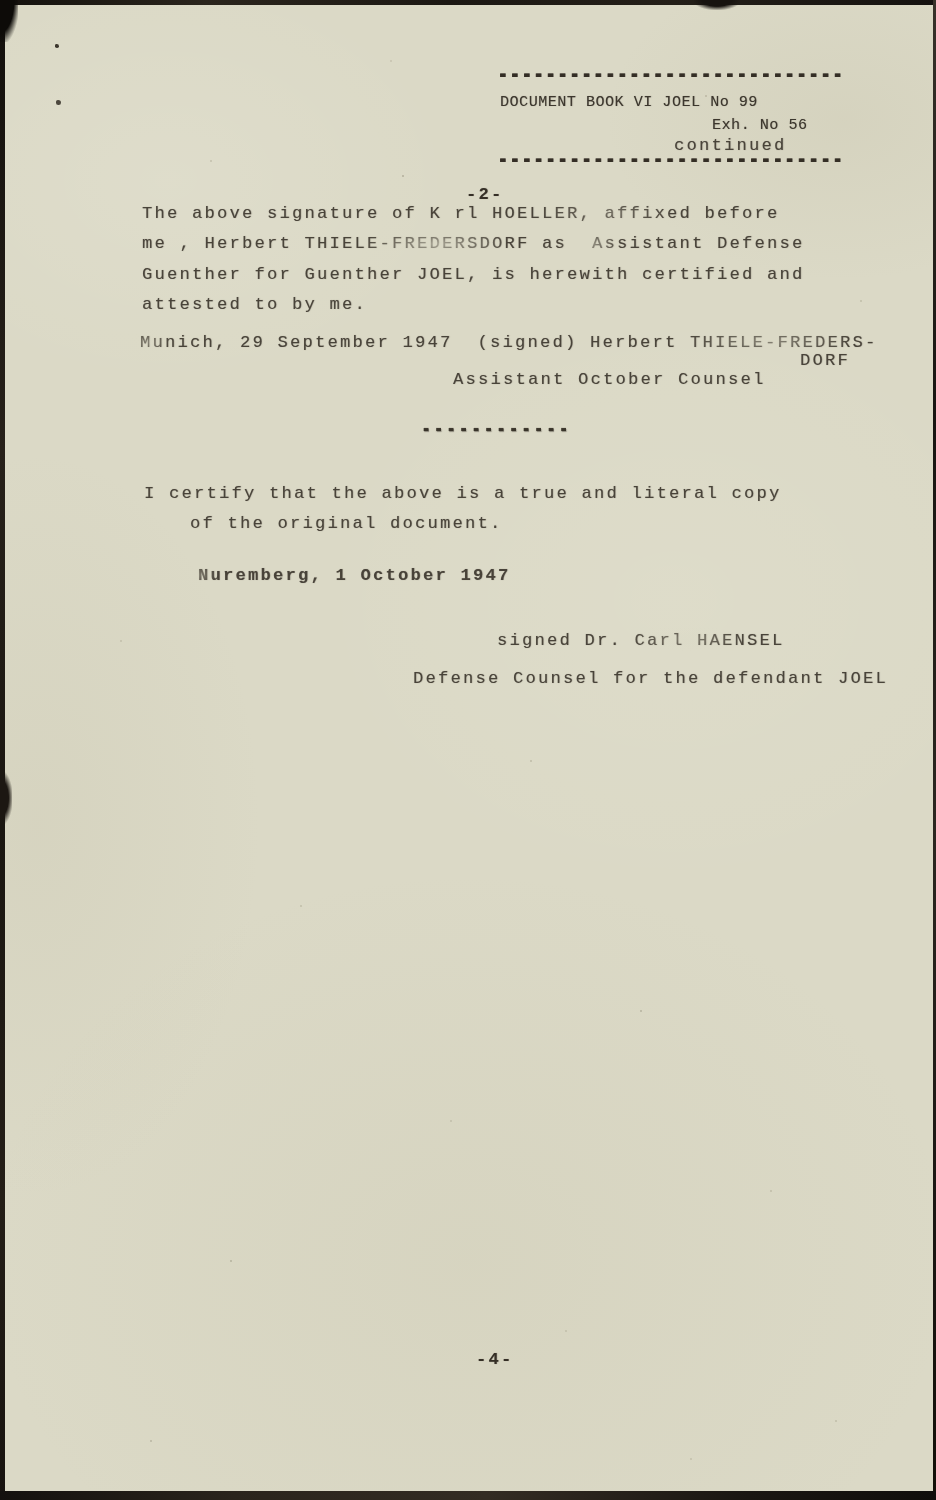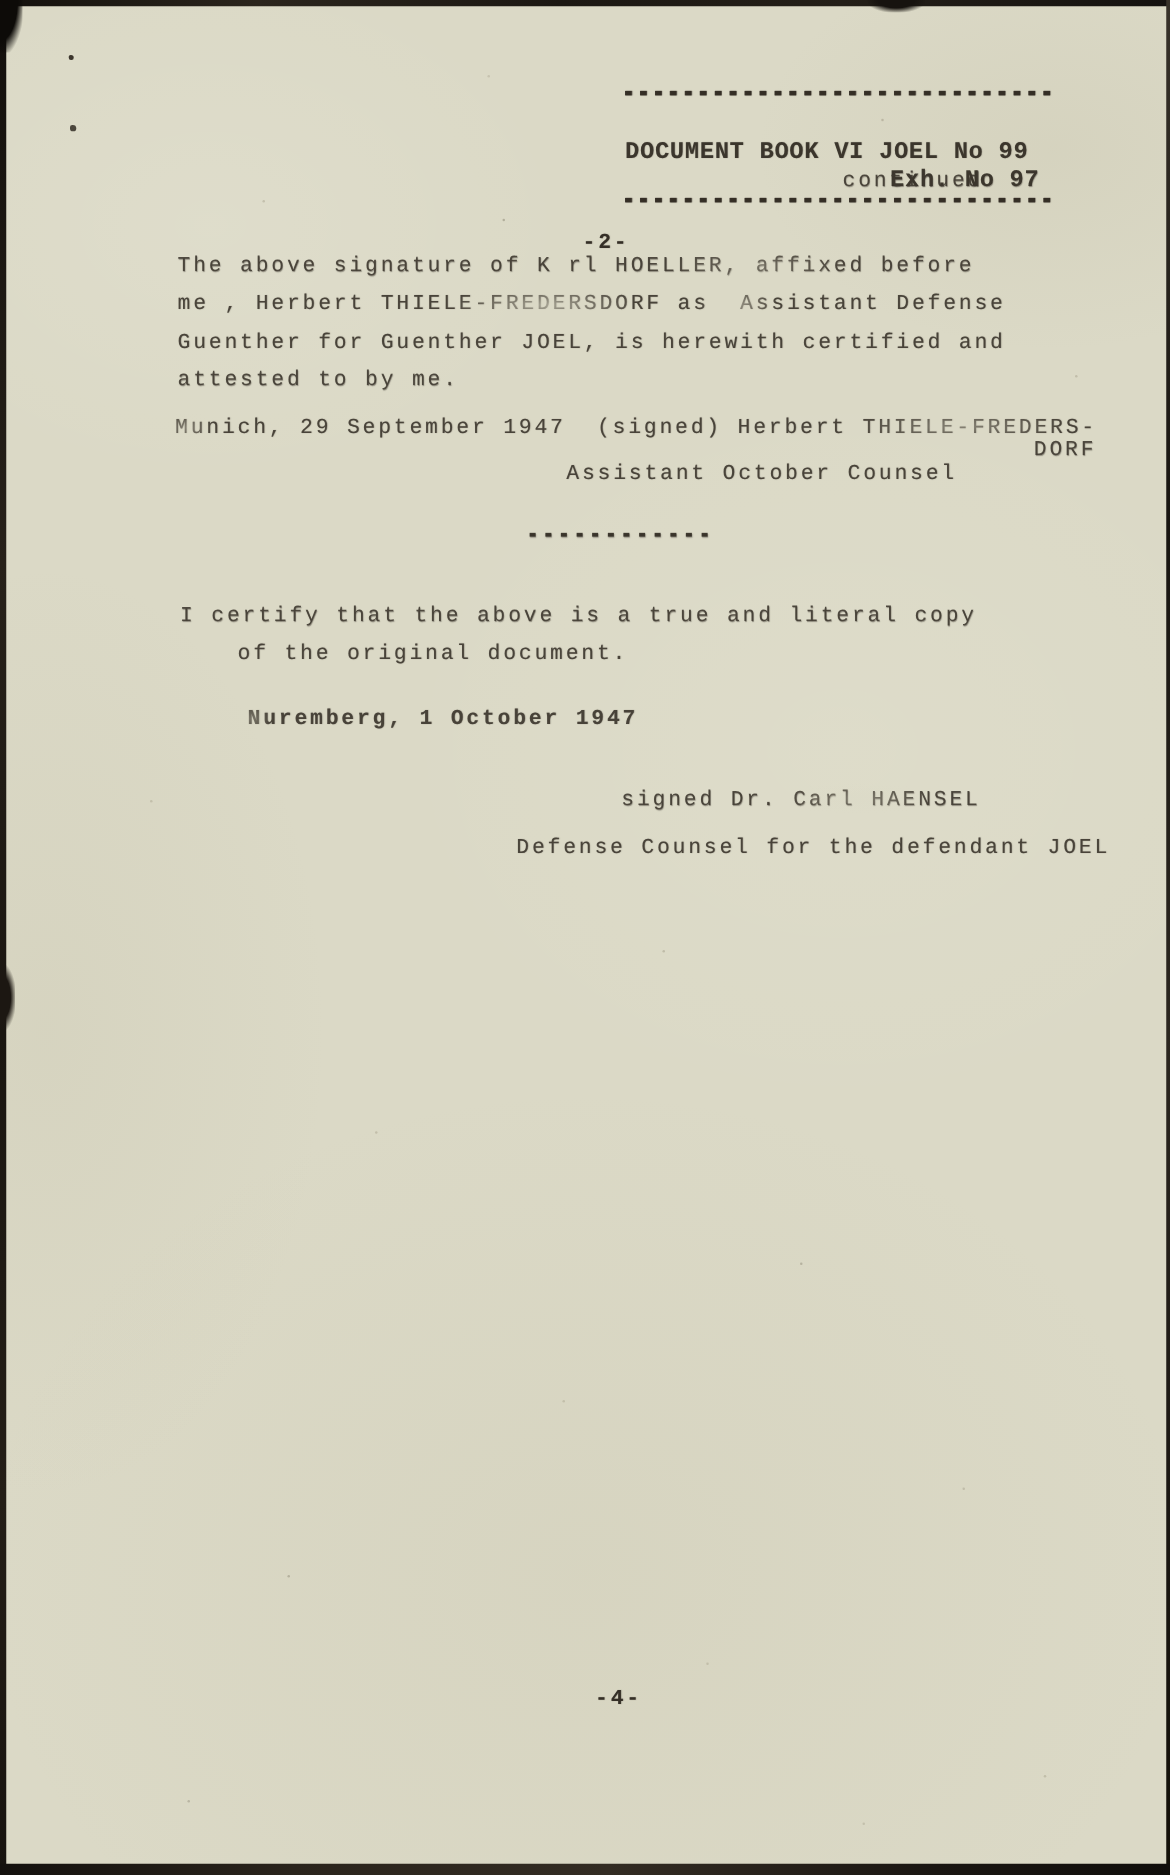--- a/index.html
+++ b/index.html
@@ -20,23 +20,22 @@
       radial-gradient(ellipse 650px 520px at 50% 84%, rgba(176,170,142,0.10), transparent 75%),
       radial-gradient(ellipse 340px 230px at 90% 8%, rgba(172,166,138,0.12), transparent 70%),
       radial-gradient(ellipse 300px 500px at 4% 55%, rgba(170,164,136,0.10), transparent 75%);
   }
   .txt{
     position:absolute;white-space:pre;
     font-size:17px;letter-spacing:2.3px;line-height:20px;
     text-shadow:0.4px 0.4px 0.8px rgba(62,56,47,0.5);
   }
   .hdr{
-    font-size:19px;letter-spacing:0.55px;font-weight:bold;
+    font-size:15px;letter-spacing:0.55px;font-weight:normal;
     color:rgba(50,44,36,0.9);
-    margin-top:18px;
   }
   .rule{
     position:absolute;white-space:pre;
     font-size:19px;letter-spacing:0.55px;font-weight:bold;line-height:19px;
     color:rgba(45,39,31,0.9);
     transform:scaleY(1.6);
     text-shadow:0.5px 0 0.5px rgba(45,39,31,0.6);
   }
   .sep{
     font-weight:bold;color:rgba(50,44,36,0.92);
@@ -87,37 +86,37 @@
 </head>
 <body>
 
 <div class="page">
 
   <div class="speckles"></div>
 
   <div>
     <div class="rule" style="left:497px;top:66px;">-----------------------------</div>
     <div class="txt hdr" style="left:500px;top:93px;">DOCUMENT BOOK VI JOEL No 99</div>
-    <div class="txt hdr" style="left:712px;top:116px;">Exh. No 97</div>
+    <div class="txt hdr" style="left:712px;top:116px;">Exh. No 56</div>
     <div class="txt" style="left:630px;top:136px;margin-left:44px;">continued</div>
     <div class="rule" style="left:497px;top:151px;">-----------------------------</div>
   </div>
 
   <div class="txt pgnum" style="left:466px;top:185px;">-2-</div>
 
   <div>
     <div class="txt" style="left:142px;top:204px;">The above signature of K rl HOELLER, affixed before</div>
     <div class="txt" style="left:142px;top:234px;">me , Herbert THIELE-FREDERSDORF as  Assistant Defense</div>
     <div class="txt" style="left:142px;top:265px;">Guenther for Guenther JOEL, is herewith certified and</div>
     <div class="txt" style="left:142px;top:295px;">attested to by me.</div>
   </div>
 
   <div>
     <div class="txt" style="left:140px;top:333px;">Munich, 29 September 1947  (signed) Herbert THIELE-FREDERS-</div>
-    <div class="txt" style="left:800px;top:351px;margin-left:27px;">DORF</div>
+    <div class="txt" style="left:800px;top:351px;">DORF</div>
     <div class="txt" style="left:453px;top:370px;">Assistant October Counsel</div>
   </div>
 
   <div class="txt sep" style="left:421px;top:420px;">------------</div>
 
   <div>
     <div class="txt" style="left:144px;top:484px;font-family:Liberation Mono, monospace;">I certify that the above is a true and literal copy</div>
     <div class="txt" style="left:144px;top:514px;margin-left:46px;">of the original document.</div>
     <div class="txt" style="left:198px;top:566px;font-weight:bold;">Nuremberg, 1 October 1947</div>
   </div>

